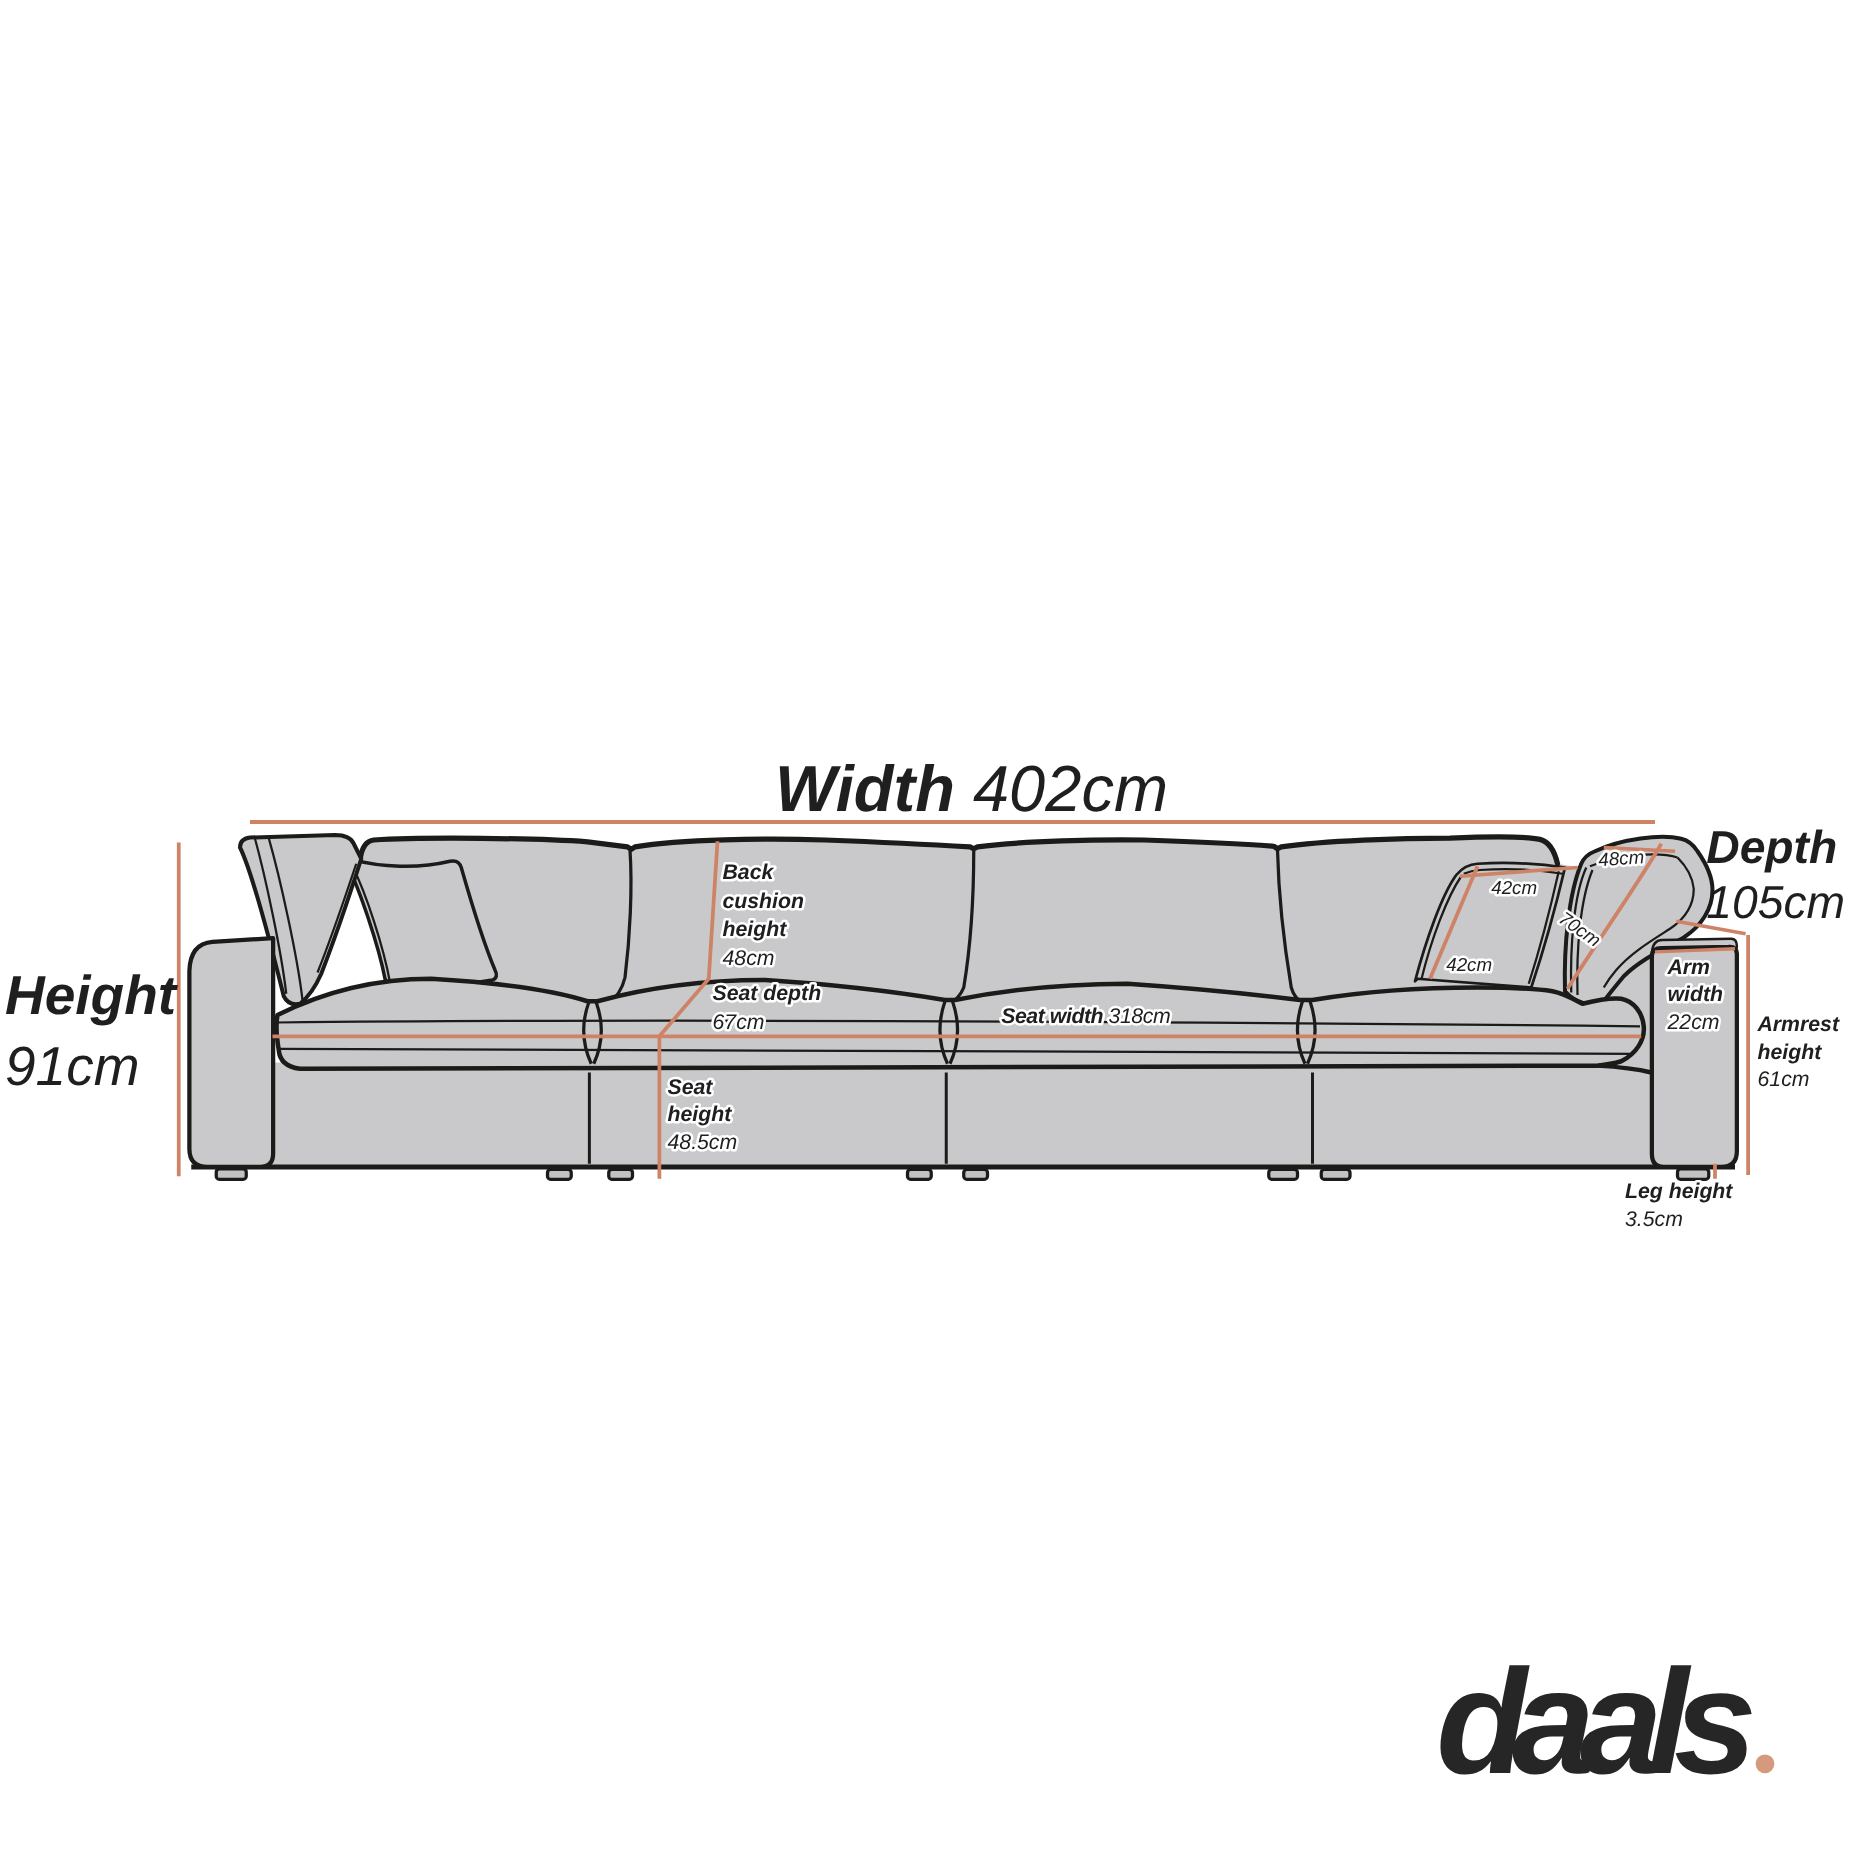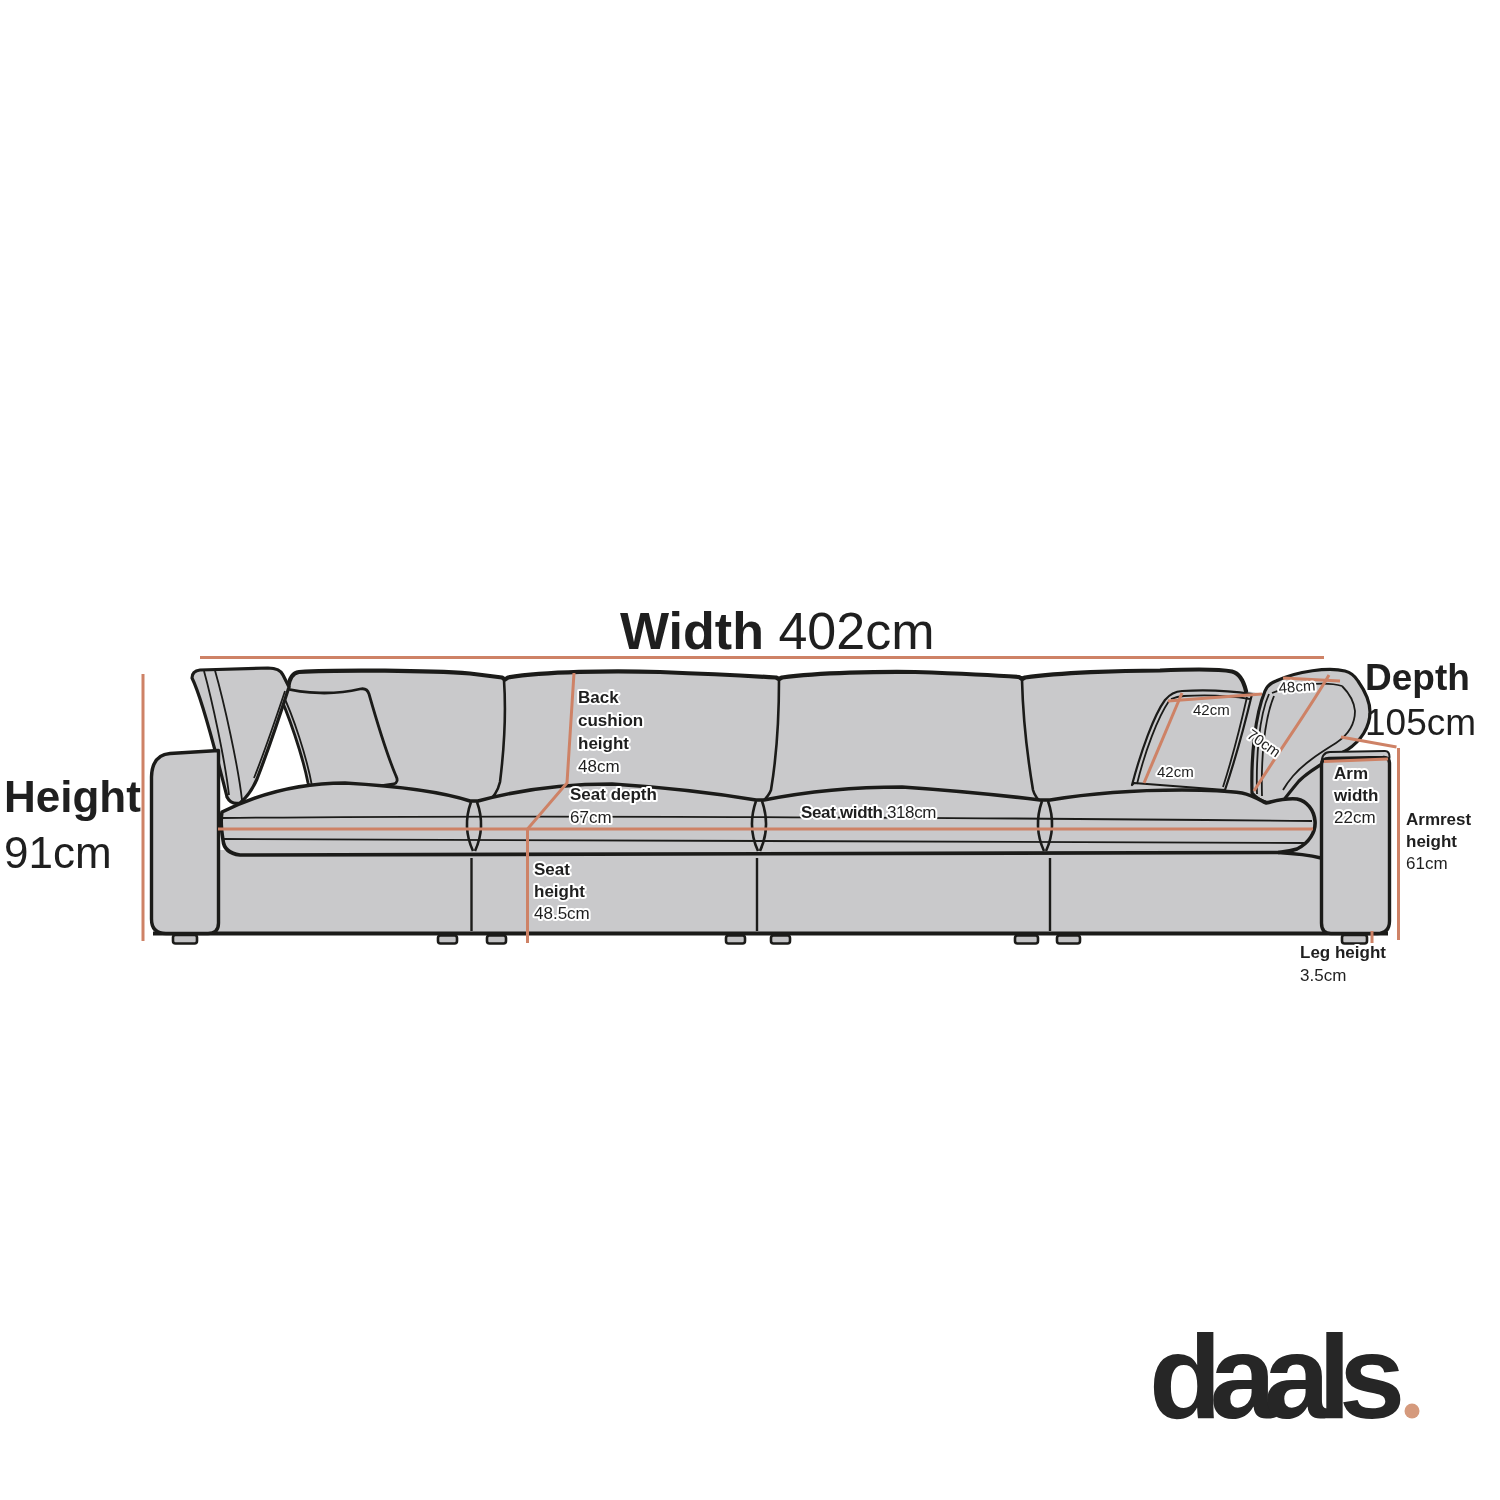--- a/index.html
+++ b/index.html
@@ -1,16 +1,16 @@
 <!DOCTYPE html>
 <html><head>
 <meta charset="utf-8">
 <style>
   html,body{margin:0;padding:0;background:#ffffff;}
-  #stage{width:1500px;height:1500px;position:relative;background:#15803d;overflow:hidden;}
+  #stage{width:1500px;height:1500px;position:relative;background:#15803d;overflow:hidden;font-style:italic;}
   svg{display:block;}
   text{font-family:"Liberation Sans", sans-serif;}
   .halo{paint-order:stroke;stroke:#ffffff;stroke-width:4px;stroke-linejoin:round;}
 </style>
 </head>
 <body>
 <div id="stage">
 <svg width="1500" height="1500" viewBox="0 0 1500 1500">
 
   <rect x="0" y="0" width="1500" height="1500" fill="#ffffff"></rect>

